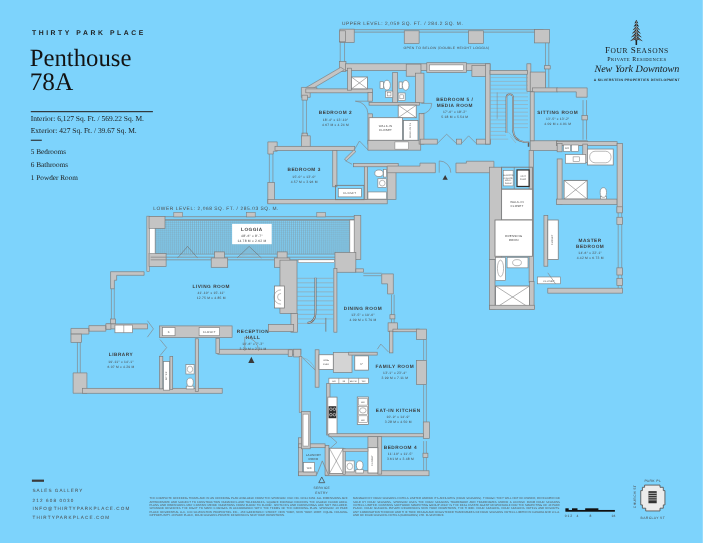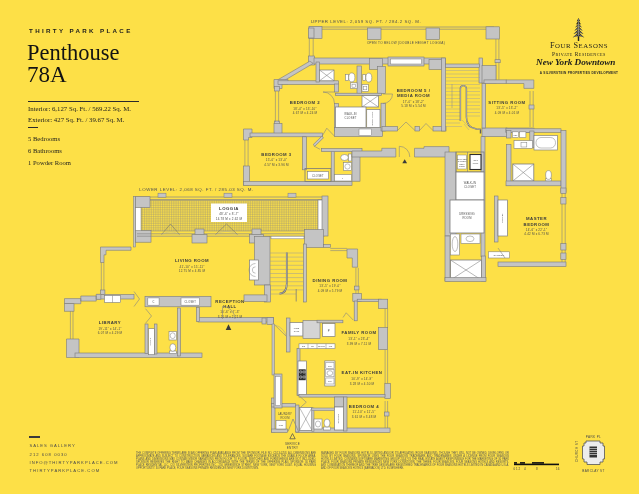--- a/index.html
+++ b/index.html
@@ -1,16 +1,16 @@
 <!DOCTYPE html>
 <html><head>
 <meta charset="utf-8">
 <style>
   html,body{margin:0;padding:0;background:#ffffff;}
-  #page{position:relative;width:639px;height:494px;background:#fde047;overflow:hidden;
+  #page{position:relative;width:639px;height:494px;background:#7dd3fc;overflow:hidden;
         font-family:"Liberation Sans",sans-serif;}
   .abs{position:absolute;}
   .ser{font-family:"Liberation Serif",serif;}
 </style>
 </head>
 <body>
 <div id="page">
 
 <div class="abs" style="left:29px;top:27px;font-size:6.2px;font-weight:bold;letter-spacing:2.35px;color:#1b1b1b;">THIRTY PARK PLACE</div>
 
@@ -52,21 +52,21 @@
         <line x1="7.5" y1="13" x2="11.2" y2="15.7"></line>
 <line x1="7.5" y1="16" x2="3.2" y2="19"></line>
         <line x1="7.5" y1="16" x2="11.8" y2="19"></line>
 </g>
 </svg>
 
 <div class="abs ser" style="left:540px;top:41px;width:78px;text-align:center;font-size:8.2px;letter-spacing:0.5px;color:#1c1c1c;">F<span style="font-size:6.8px;">OUR</span> S<span style="font-size:6.8px;">EASONS</span></div>
 
 <div class="abs ser" style="left:540px;top:50.5px;width:78px;text-align:center;font-size:5.4px;letter-spacing:0.5px;color:#1c1c1c;">P<span style="font-size:4.2px;">RIVATE</span> R<span style="font-size:4.2px;">ESIDENCES</span></div>
 
-<div class="abs ser" style="left:536px;top:56.5px;width:86px;text-align:left;font-size:9.2px;font-style:italic;color:#1c1c1c;font-weight:bold;">New York Downtown</div>
+<div class="abs ser" style="left:536px;top:56.5px;width:86px;text-align:center;font-size:9.2px;font-style:italic;color:#1c1c1c;">New York Downtown</div>
 
 <div class="abs" style="left:532px;top:70.5px;width:94px;text-align:center;font-size:3.1px;font-weight:bold;letter-spacing:0.28px;color:#2a2a2a;white-space:nowrap;">A SILVERSTEIN PROPERTIES DEVELOPMENT</div>
 
 <svg class="abs" style="left:0;top:0;" width="639" height="494" viewBox="0 0 639 494">
 <defs>
 <pattern id="hatch" width="1.8" height="1.8" patternUnits="userSpaceOnUse">
   <path d="M0 0H1.8M0 0V1.8" stroke="#828282" stroke-width="0.55" fill="none"></path>
 </pattern>
 </defs>
 

